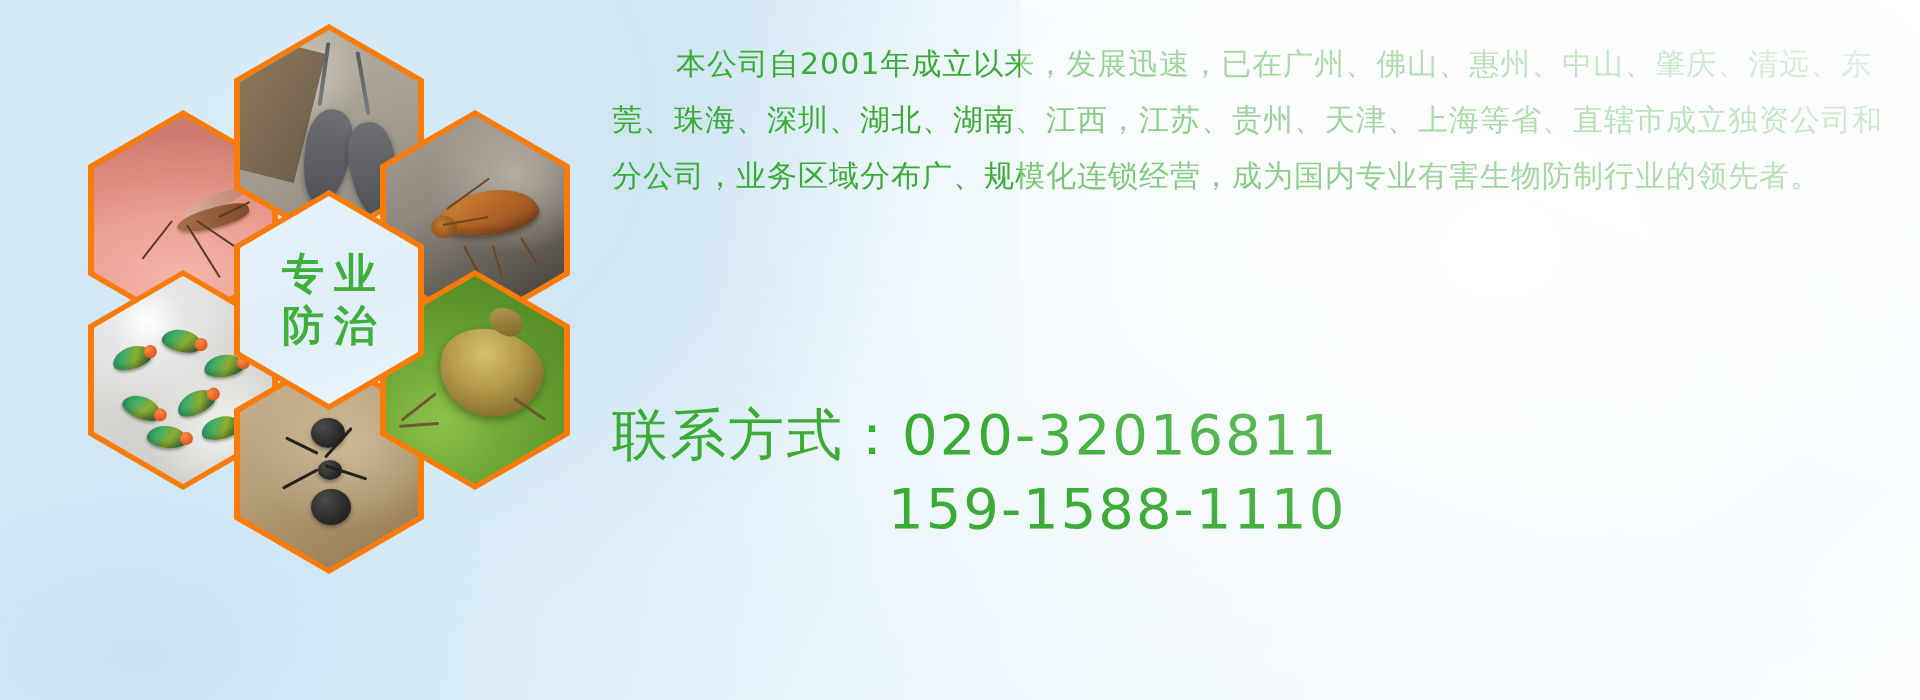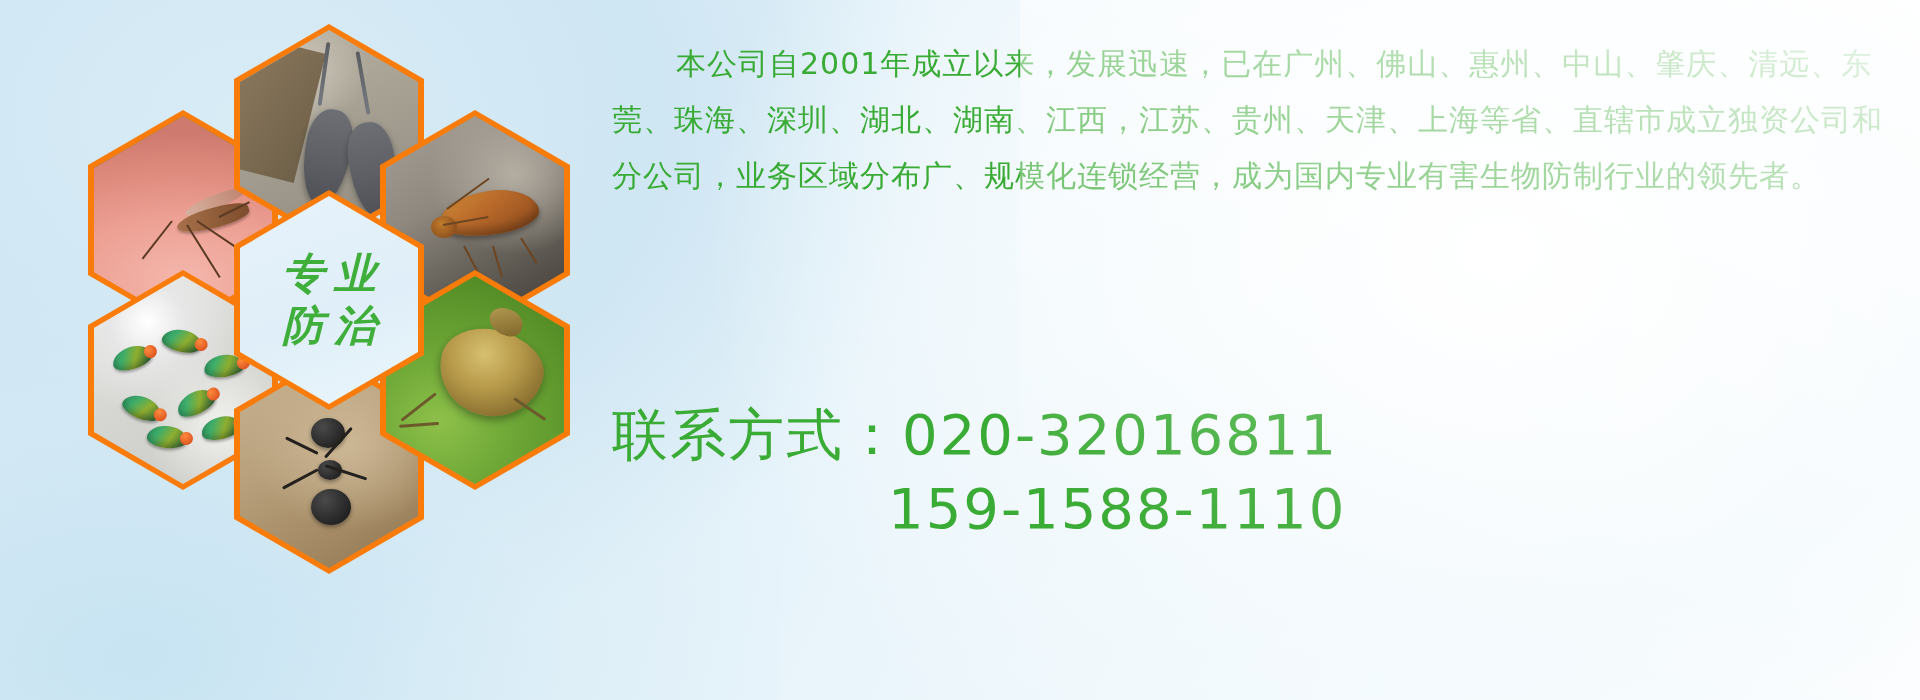--- a/index.html
+++ b/index.html
@@ -63,21 +63,20 @@
   .hx-ant      { left:148px; top:362px; }
   .hx-bug      { left:294px; top:278px; }
   .hx-center   { left:148px; top:198px; }
 
   .hx-center .inner { background:linear-gradient(160deg,#e7f3fb 0%, #dfeef8 55%, #eaf6fc 100%); }
   .center-text {
     position:absolute; inset:0;
     display:flex; flex-direction:column;
     align-items:center; justify-content:center;
     gap:10px;
-    font-style:italic;
   }
   .center-text span{
     color:#3fae3a;
     font-size:42px;
     font-weight:bold;
     letter-spacing:10px;
     text-indent:10px;
     line-height:1;
     font-family:"DejaVu Sans","Liberation Sans",sans-serif;
   }

